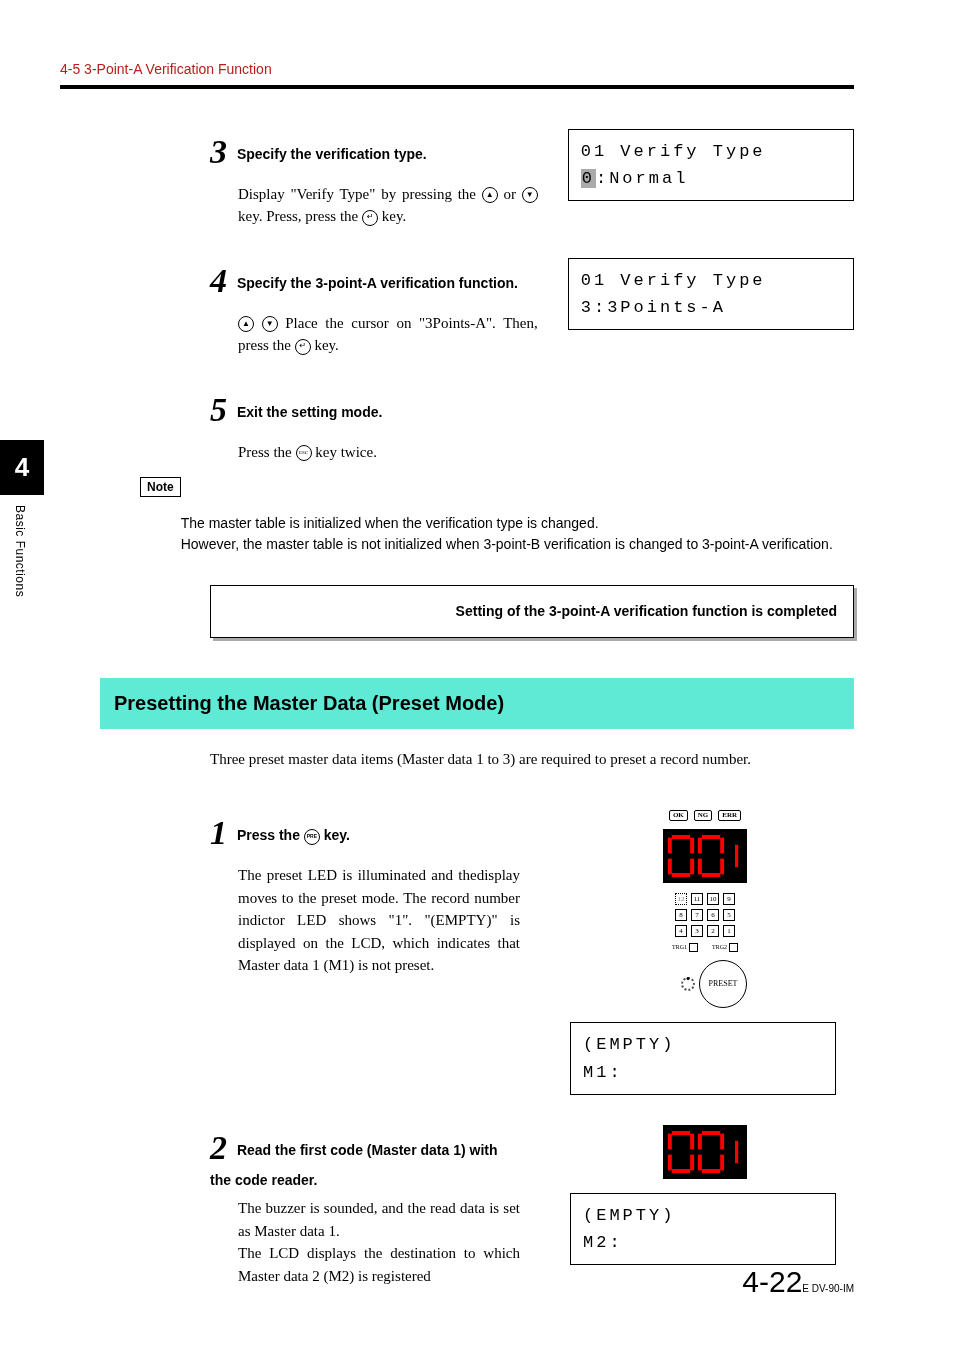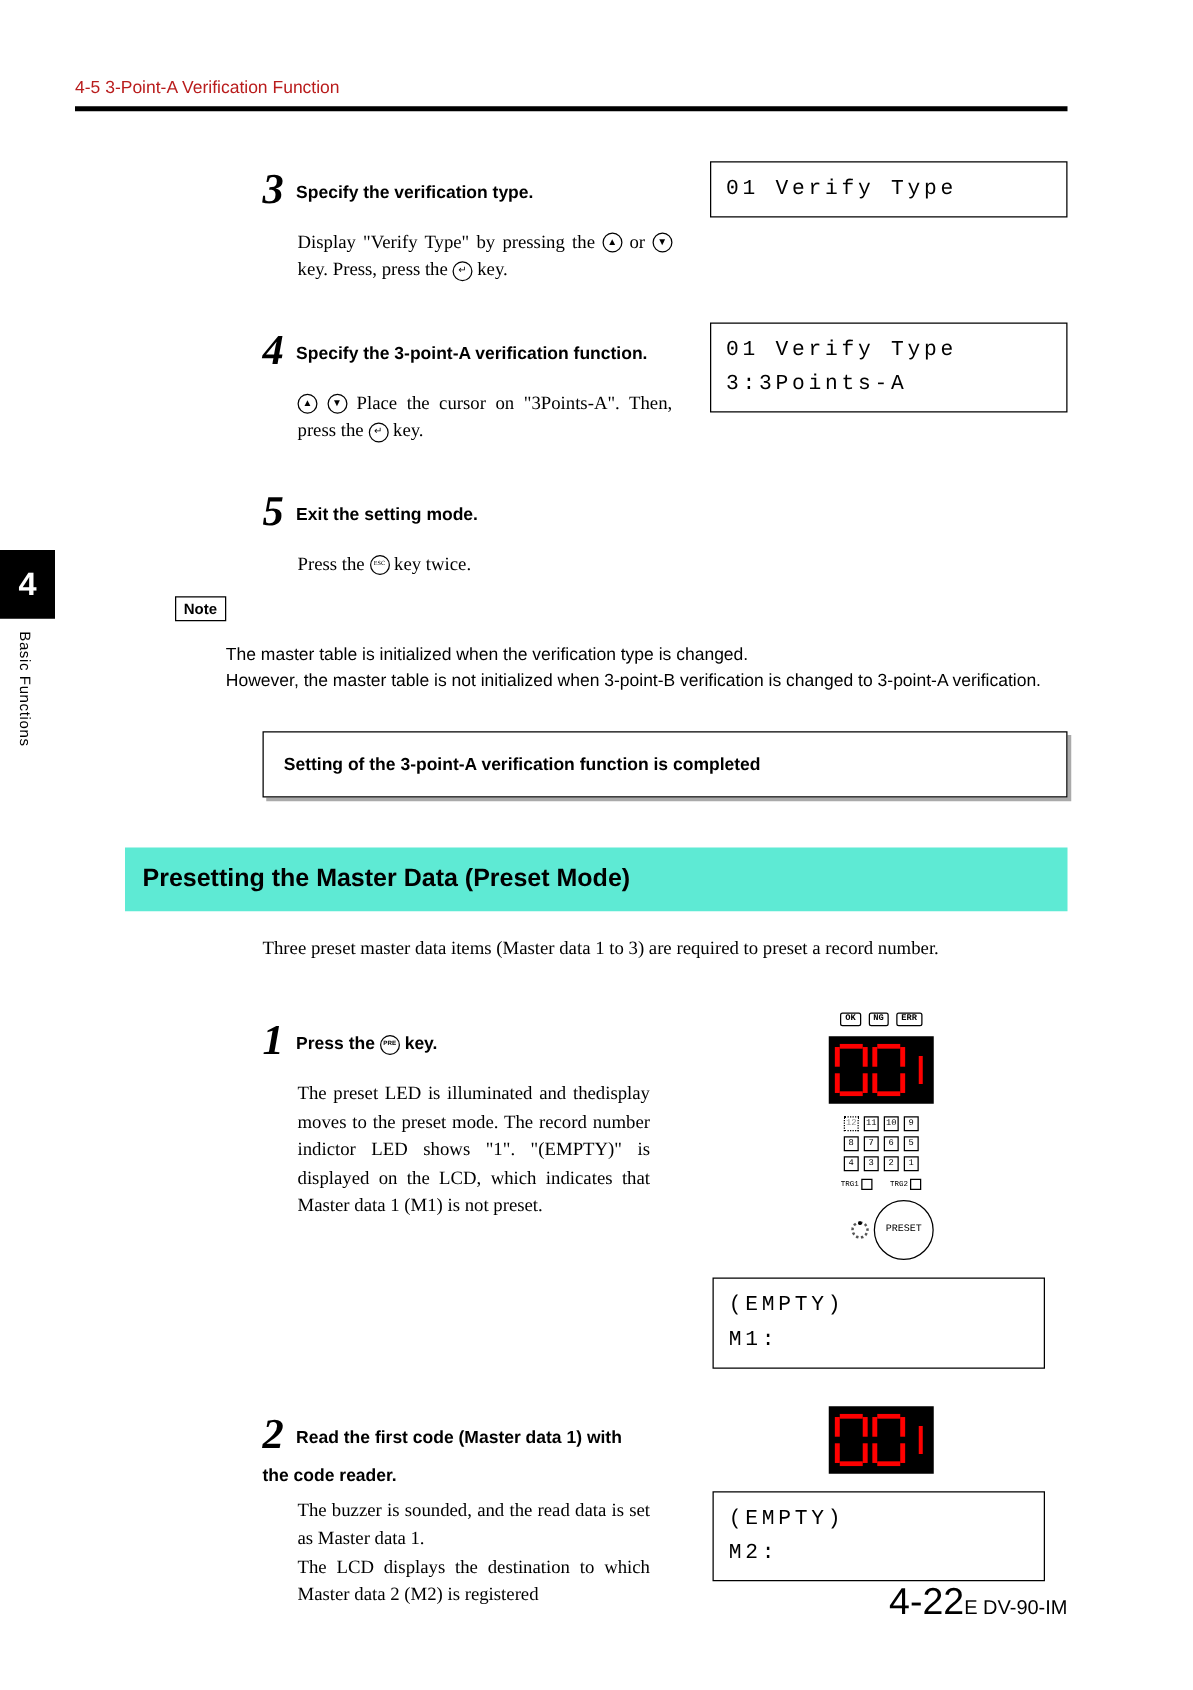--- a/index.html
+++ b/index.html
@@ -129,41 +129,41 @@
     flex: 0 0 auto;
   }
   .note-text {
     font-size: 14px;
     line-height: 1.5;
   }
   .completion-box {
     border: 1px solid #000;
     margin: 0 0 40px 150px;
     padding: 16px;
-    text-align: left;
+    text-align: right;
     font-weight: bold;
     font-size: 14px;
     background: #fff;
     box-shadow: 3px 3px 0 #aaa;
   }
   .section-heading {
     background: #5eead4;
     padding: 12px 14px;
     font-size: 20px;
     font-weight: bold;
     margin: 0 0 20px 40px;
   }
   .intro-serif {
     font-family: Liberation Serif, serif;
     font-size: 15px;
     margin: 0 0 41px 150px;
   }
   .device-diagram {
     width: 150px;
-    font-family: Liberation Mono, monospace;
+    font-family: Liberation Serif, serif;
   }
   .badge-row {
     display: flex;
     gap: 6px;
     justify-content: center;
     margin-bottom: 8px;
     font-size: 7px;
     font-weight: bold;
   }
   .badge-row span {
@@ -261,21 +261,21 @@
     left: 90px;
     right: 100px;
     display: flex;
     justify-content: flex-end;
     align-items: baseline;
   }
   .page-num {
     font-size: 30px;
   }
   .doc-ref {
-    font-size: 16px;
+    font-size: 10px;
   }
   svg { display:block; }
 </style>
 </head>
 <body>
 
 <div class="page">
 
   <div class="header">4-5  3-Point-A Verification Function</div>
   <hr class="hr-thick">
@@ -297,20 +297,21 @@
           <span class="key-icon">▲</span>
           <span> or </span>
           <span class="key-icon">▼</span>
           <span> key. Press, press the </span>
           <span class="key-icon">↵</span>
           <span> key.</span>
         </div>
       </div>
       <div class="lcd-box">
         <div>01 Verify Type</div>
+        <div><span class="cursor">0</span><span>:Normal</span></div>
       </div>
     </div>
 
     <div class="step-row">
       <div class="step-text">
         <div class="step-heading">
           <span class="big-num">4</span>
           <span>Specify the 3-point-A verification function.</span>
         </div>
         <div class="step-body">

